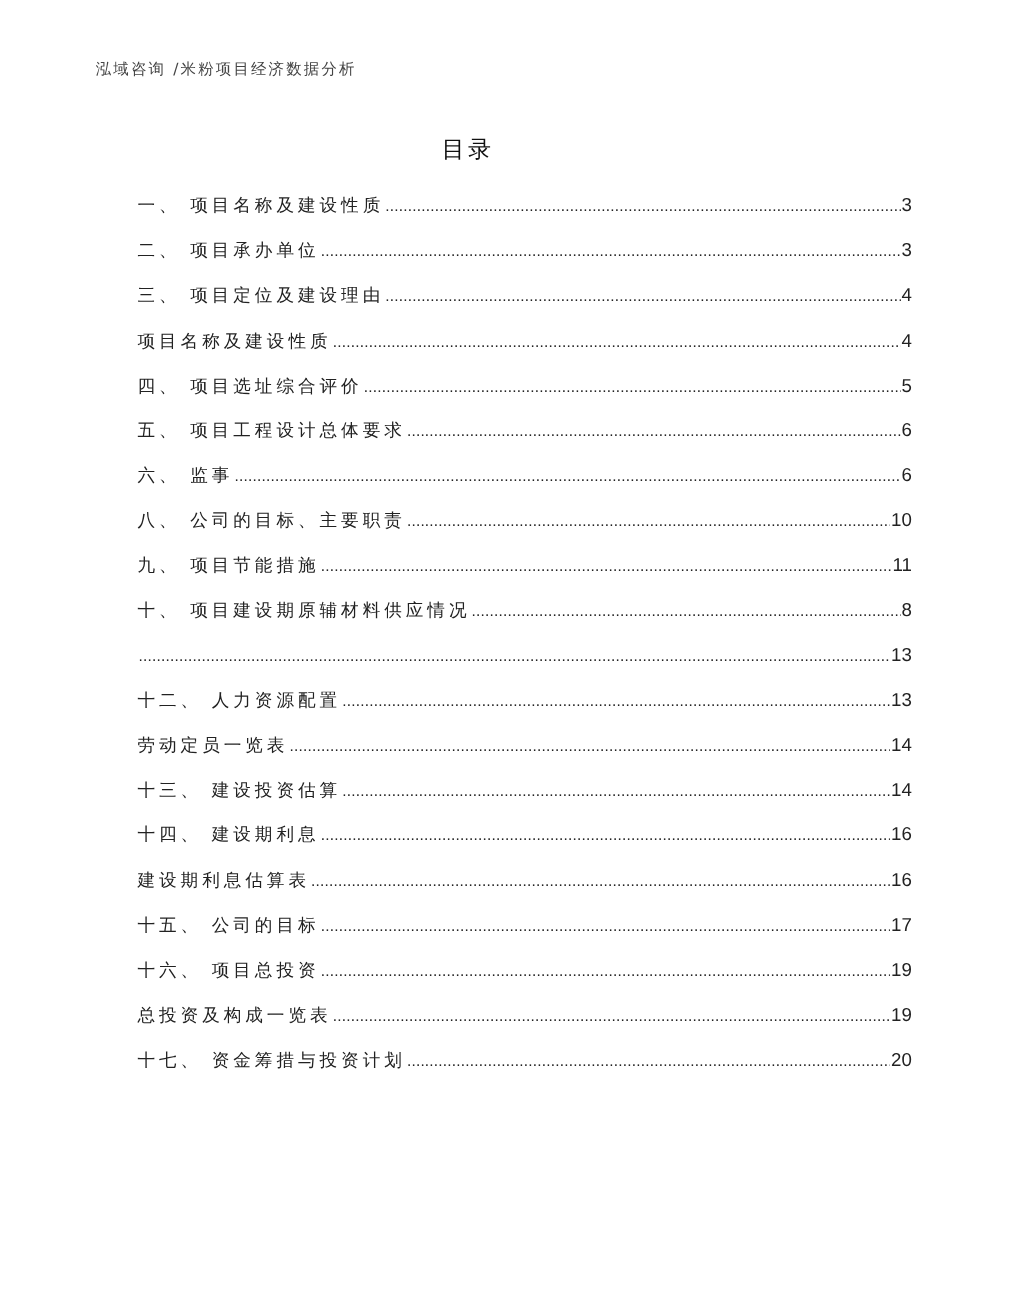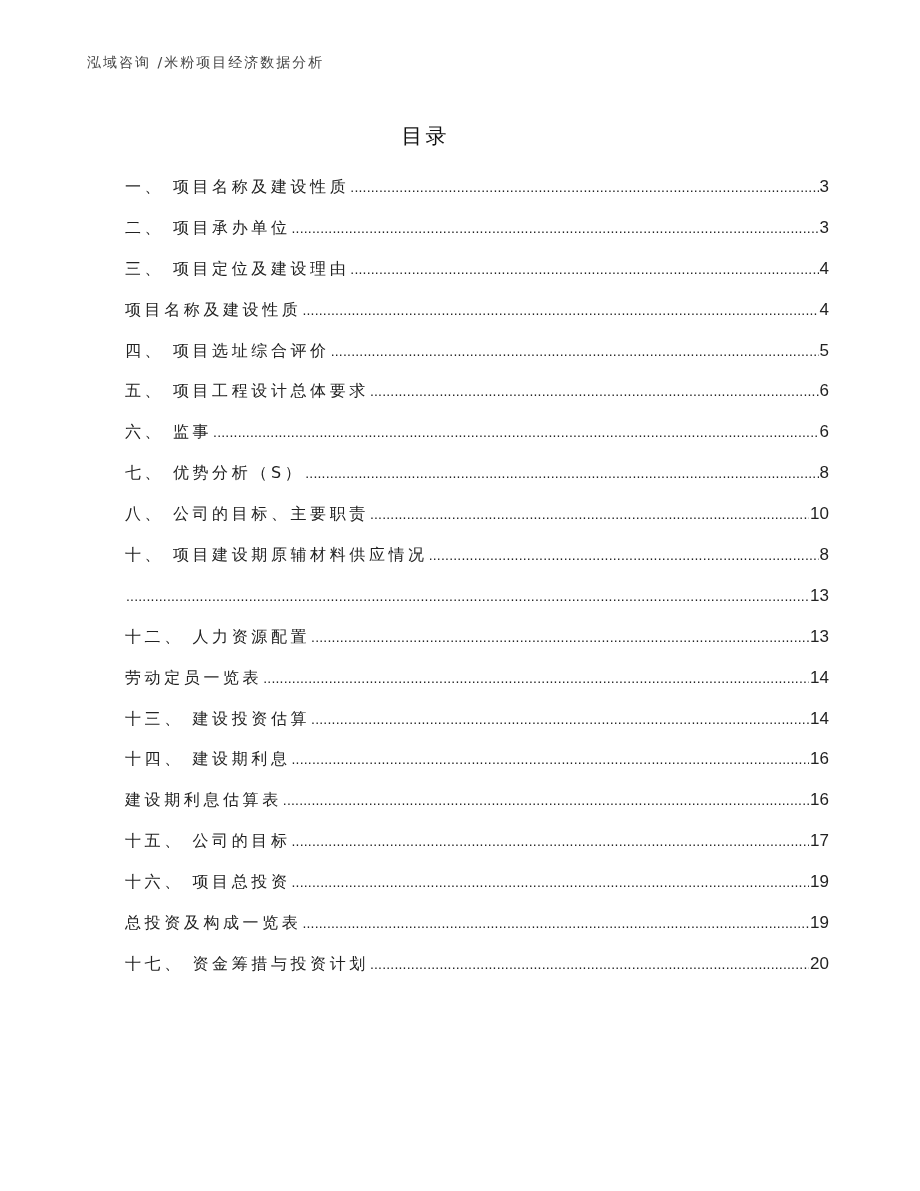--- a/index.html
+++ b/index.html
@@ -112,28 +112,28 @@
       <span class="toc-label">五、 项目工程设计总体要求</span>
       <span class="toc-leader"></span>
       <span class="toc-page">6</span>
     </li>
   <li class="toc-row">
       <span class="toc-label">六、 监事</span>
       <span class="toc-leader"></span>
       <span class="toc-page">6</span>
     </li>
   <li class="toc-row">
-      <span class="toc-label">七、 优势分析（S）</span>
-      <span class="toc-leader"></span>
-      <span class="toc-page">8</span>
-    </li>
-  <li class="toc-row">
       <span class="toc-label">八、 公司的目标、主要职责</span>
       <span class="toc-leader"></span>
       <span class="toc-page">10</span>
+    </li>
+  <li class="toc-row">
+      <span class="toc-label">九、 项目节能措施</span>
+      <span class="toc-leader"></span>
+      <span class="toc-page">11</span>
     </li>
   <li class="toc-row">
       <span class="toc-label">十、 项目建设期原辅材料供应情况</span>
       <span class="toc-leader"></span>
       <span class="toc-page">8</span>
     </li>
   <li class="toc-row">
       <span class="toc-leader"></span>
       <span class="toc-page">13</span>
     </li>

